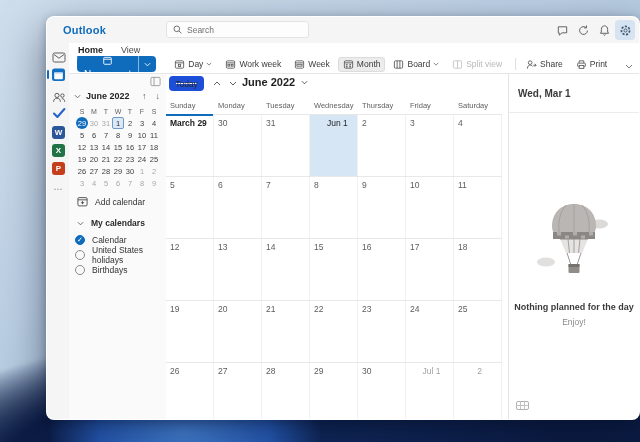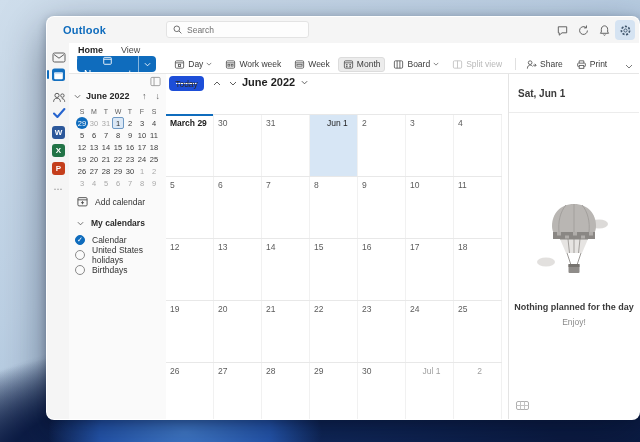--- a/index.html
+++ b/index.html
@@ -425,20 +425,29 @@
           </svg>
       </span>
       <div class="period-wrap">
         <span class="period">June 2022</span>
         <span>
             <svg width="7" height="5" viewBox="0 0 8 5">
               <polyline points="1,1 4,4 7,1" fill="none" stroke="#4a4a4a"></polyline>
             </svg>
           </span>
       </div>
+      <div id="mg-head">
+          <div class="mg-h">Sunday</div>
+          <div class="mg-h">Monday</div>
+          <div class="mg-h">Tuesday</div>
+          <div class="mg-h">Wednesday</div>
+          <div class="mg-h">Thursday</div>
+          <div class="mg-h">Friday</div>
+          <div class="mg-h">Saturday</div>
+        </div>
       <div id="mg-body">
           <div class="mg-row">
             <div class="mg-cell selected"><span class="mg-date">March 29</span></div>
             <div class="mg-cell"><span class="mg-date">30</span></div>
             <div class="mg-cell"><span class="mg-date">31</span></div>
             <div class="mg-cell today"><span class="mg-date">Jun 1</span></div>
             <div class="mg-cell"><span class="mg-date">2</span></div>
             <div class="mg-cell"><span class="mg-date">3</span></div>
             <div class="mg-cell"><span class="mg-date">4</span></div>
           </div>
@@ -475,21 +484,21 @@
             <div class="mg-cell"><span class="mg-date">28</span></div>
             <div class="mg-cell"><span class="mg-date">29</span></div>
             <div class="mg-cell"><span class="mg-date">30</span></div>
             <div class="mg-cell muted"><span class="mg-date">Jul 1</span></div>
             <div class="mg-cell muted"><span class="mg-date">2</span></div>
           </div>
         </div>
     </div>
 
     <div class="agenda">
-      <span class="agenda-date">Sat, Jun 1</span>
+      <span class="agenda-date">Wed, Mar 1</span>
       <div class="agenda-div"></div>
       <div class="balloon">
         <svg width="76" height="86" viewBox="0 0 76 86">
           <ellipse cx="63" cy="22" rx="9" ry="4.5" fill="#dcdad8"></ellipse>
           <ellipse cx="10" cy="60" rx="9" ry="4.5" fill="#e2e0de"></ellipse>
           <g transform="translate(12,0)">
             <path d="M26 2C12 2 4 12 4 24c0 7 4 11 8 13h28c4-2 8-6 8-13C48 12 40 2 26 2z" fill="#b9b6b3"></path>
             <path d="M18 3C12 10 10 20 11 30" stroke="#a3a09d" fill="none"></path>
             <path d="M26 2v35" stroke="#a3a09d" fill="none"></path>
             <path d="M34 3c6 7 8 17 7 27" stroke="#a3a09d" fill="none"></path>

